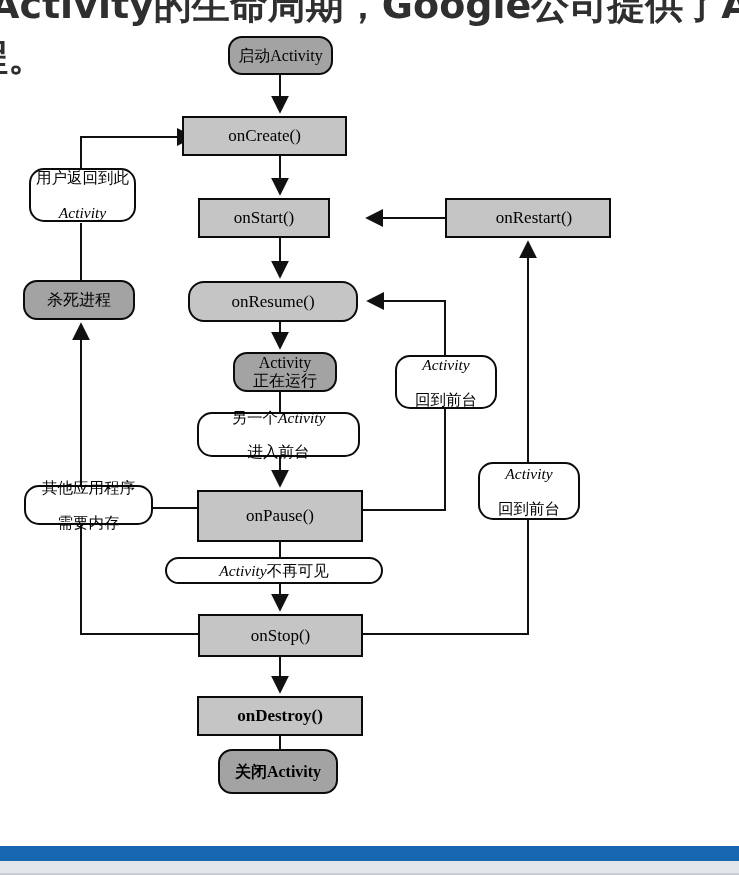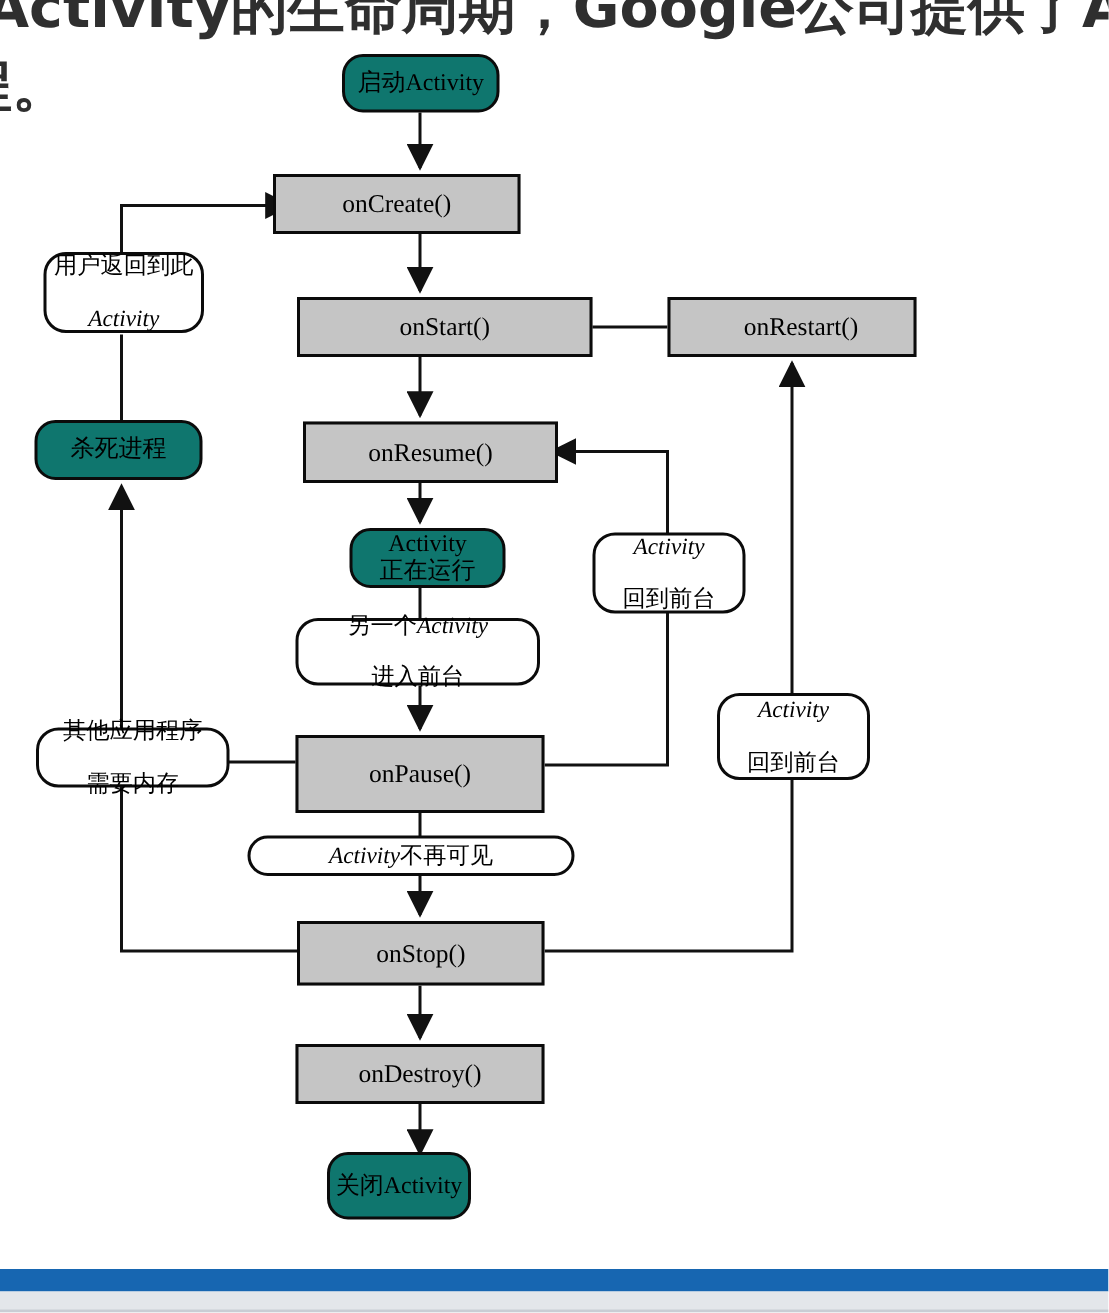--- a/index.html
+++ b/index.html
@@ -17,42 +17,42 @@
   #para1{left:-10px;top:-16px;}
   #para2{left:-30px;top:36px;}
   
   #diagram-lines{position:absolute;left:0;top:0;z-index:1;}
   .node{
     position:absolute;z-index:2;box-sizing:border-box;
     display:flex;flex-direction:column;align-items:center;justify-content:center;
     text-align:center;color:#000;background:#c5c5c5;
     border:2.5px solid #0b0b0b;font-size:17px;line-height:1.12;
   }
-  .state{background:#0f766e;border-radius:14px;font-size:16px;}
+  .state{background:#a3a3a3;border-radius:14px;font-size:16px;}
   .cond{background:#ffffff;border-radius:15px;font-size:15.5px;border-width:2.6px;gap:17px;}
   .pillbox{background:#ffffff;border-radius:14px;font-size:15.5px;border-width:2.6px;flex-direction:row;}
   .it{font-style:italic;}
   
   #n-start     {left:228px;top:36px; width:105px;height:39px;}
   #n-oncreate  {left:182px;top:116px;width:165px;height:40px;}
-  #n-onstart   {left:198px;top:198px;width:197px;height:40px;}
+  #n-onstart   {left:198px;top:198px;width:132px;height:40px;}
   #n-onrestart {left:445px;top:198px;width:166px;height:40px;padding-left:12px;}
-  #n-onresume  {left:202px;top:281px;width:170px;height:41px;}
+  #n-onresume  {left:188px;top:281px;width:170px;height:41px;border-radius:16px;}
   #n-running   {left:233px;top:352px;width:104px;height:40px;}
   #n-userreturn{left:29px; top:168px;width:107px;height:54px;}
   #n-kill      {left:23px; top:280px;width:112px;height:40px;}
   #n-another   {left:197px;top:412px;width:163px;height:45px;}
   #n-backfg1   {left:395px;top:355px;width:102px;height:54px;}
   #n-backfg2   {left:478px;top:462px;width:102px;height:58px;}
   #n-otherapps {left:24px; top:485px;width:129px;height:40px;}
   #n-onpause   {left:197px;top:490px;width:166px;height:52px;}
   #n-pill      {left:165px;top:557px;width:218px;height:27px;}
   #n-onstop    {left:198px;top:614px;width:165px;height:43px;}
-  #n-ondestroy {left:197px;top:696px;width:166px;height:40px;}
-  #n-close     {left:218px;top:768px;width:96px;height:45px;}
+  #n-ondestroy {left:197px;top:696px;width:166px;height:40px;font-weight:bold;}
+  #n-close     {left:218px;top:749px;width:120px;height:45px;font-weight:bold;}
   
   #footer-blue{position:absolute;left:0;top:846px;width:739px;height:15px;background:#1766b1;z-index:3;}
   #footer-gray{position:absolute;left:0;top:861px;width:739px;height:14px;background:#e3e6ea;border-bottom:2px solid #c9cdd4;box-sizing:border-box;z-index:3;}
 </style>
 </head>
 <body>
 
 <div id="para1" class="para-line">Activity的生命周期，Google公司提供了Ac</div>
 <div id="para2" class="para-line">程。</div>
 

